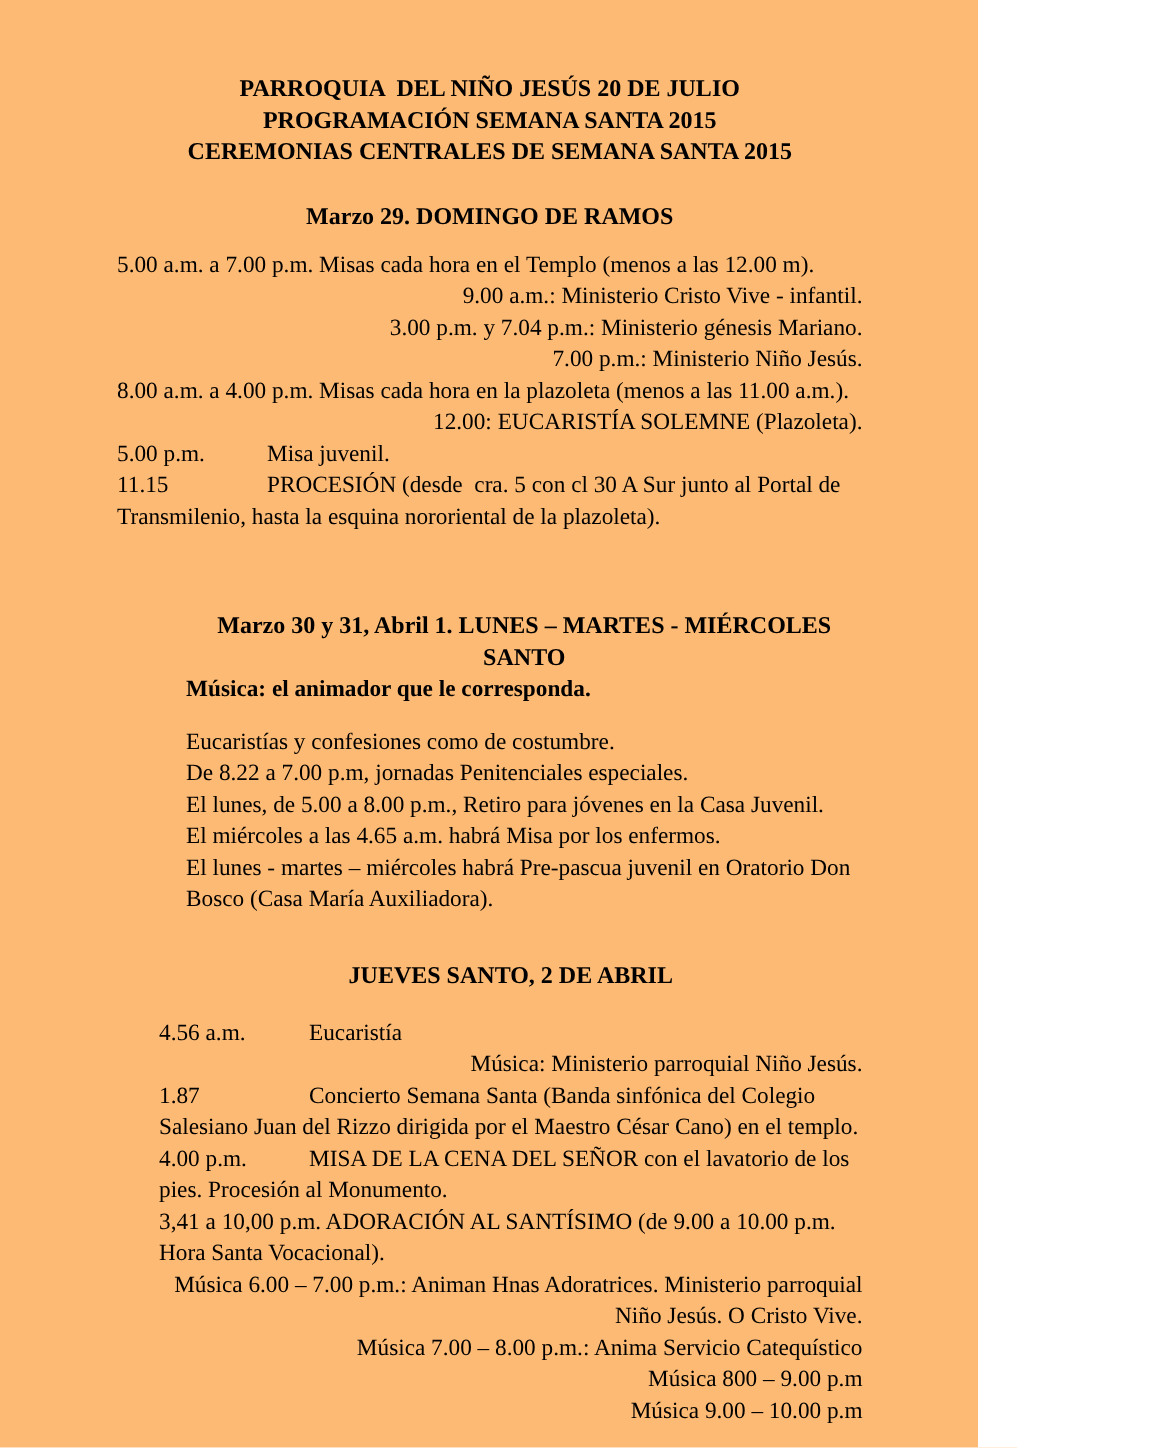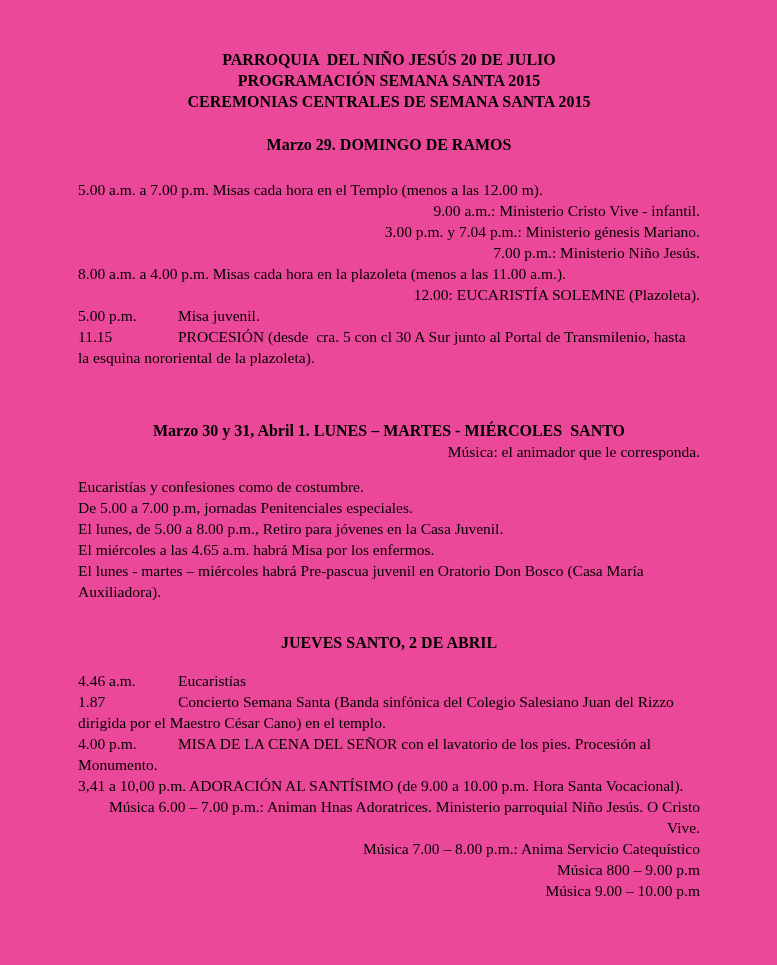--- a/index.html
+++ b/index.html
@@ -1,42 +1,42 @@
 <!DOCTYPE html>
 <html><head>
 <meta charset="utf-8">
 <style>
   html, body { margin: 0; padding: 0; background: #ffffff; }
   .page {
-    width: 777px;
+    width: 652px;
     height: 965px;
     box-sizing: border-box;
     padding: 49px 77px 0 78px;
-    background: #ec4899;
+    background: #fdba74;
     color: #000000;
     font-family: "Liberation Serif", "DejaVu Serif", serif;
     font-size: 15.5px;
     line-height: 21px;
     overflow: hidden;
   }
   p.line { margin: 0; white-space: pre-wrap; }
   .title, .heading {
     text-align: center;
     font-weight: bold;
     font-size: 16px;
   }
-  .subheading { text-align: right; }
+  .subheading { text-align: left; font-weight: bold; }
   .indent { margin-left: 100px; text-align: right; }
   .timerow .time { display: inline-block; width: 100px; }
 
   section[data-sec="domingo-ramos"] { margin-top: 22px; }
-  section[data-sec="domingo-ramos"] .heading { margin-bottom: 24px; }
-  section[data-sec="midweek"] { margin-top: 52px; }
+  section[data-sec="domingo-ramos"] .heading { margin-bottom: 11px; }
+  section[data-sec="midweek"] { margin-top: 52px; margin-left: 46px; }
   section[data-sec="midweek"] .subheading { margin-bottom: 14px; }
-  section[data-sec="jueves-santo"] { margin-top: 30px; }
+  section[data-sec="jueves-santo"] { margin-top: 30px; margin-left: 28px; }
   section[data-sec="jueves-santo"] .heading { margin-bottom: 17px; }
 </style>
 </head>
 <body>
 
 <main class="page">
     <section data-sec="header">
       <p class="line title">PARROQUIA  DEL NIÑO JESÚS 20 DE JULIO</p>
       <p class="line title">PROGRAMACIÓN SEMANA SANTA 2015</p>
       <p class="line title">CEREMONIAS CENTRALES DE SEMANA SANTA 2015</p>
@@ -49,28 +49,29 @@
       <p class="line indent">7.00 p.m.: Ministerio Niño Jesús.</p>
       <p class="line body">8.00 a.m. a 4.00 p.m. Misas cada hora en la plazoleta (menos a las 11.00 a.m.).</p>
       <p class="line indent">12.00: EUCARISTÍA SOLEMNE (Plazoleta).</p>
       <p class="line timerow"><span class="time">5.00 p.m.</span><span class="txt">Misa juvenil.</span></p>
       <p class="line timerow"><span class="time">11.15</span><span class="txt">PROCESIÓN (desde  cra. 5 con cl 30 A Sur junto al Portal de Transmilenio, hasta la esquina nororiental de la plazoleta).</span></p>
     </section>
     <section data-sec="midweek">
       <p class="line heading">Marzo 30 y 31, Abril 1. LUNES – MARTES - MIÉRCOLES  SANTO</p>
       <p class="line subheading">Música: el animador que le corresponda.</p>
       <p class="line body">Eucaristías y confesiones como de costumbre.</p>
-      <p class="line body">De 5.00 a 7.00 p.m, jornadas Penitenciales especiales.</p>
+      <p class="line body">De 8.22 a 7.00 p.m, jornadas Penitenciales especiales.</p>
       <p class="line body">El lunes, de 5.00 a 8.00 p.m., Retiro para jóvenes en la Casa Juvenil.</p>
       <p class="line body">El miércoles a las 4.65 a.m. habrá Misa por los enfermos.</p>
       <p class="line body">El lunes - martes – miércoles habrá Pre-pascua juvenil en Oratorio Don Bosco (Casa María Auxiliadora).</p>
     </section>
     <section data-sec="jueves-santo">
       <p class="line heading">JUEVES SANTO, 2 DE ABRIL</p>
-      <p class="line timerow"><span class="time">4.46 a.m.</span><span class="txt">Eucaristías</span></p>
+      <p class="line timerow"><span class="time">4.56 a.m.</span><span class="txt">Eucaristía</span></p>
+      <p class="line indent">Música: Ministerio parroquial Niño Jesús.</p>
       <p class="line timerow"><span class="time">1.87</span><span class="txt">Concierto Semana Santa (Banda sinfónica del Colegio Salesiano Juan del Rizzo dirigida por el Maestro César Cano) en el templo.</span></p>
       <p class="line timerow"><span class="time">4.00 p.m.</span><span class="txt">MISA DE LA CENA DEL SEÑOR con el lavatorio de los pies. Procesión al Monumento.</span></p>
       <p class="line body">3,41 a 10,00 p.m. ADORACIÓN AL SANTÍSIMO (de 9.00 a 10.00 p.m. Hora Santa Vocacional).</p>
       <p class="line indent">Música 6.00 – 7.00 p.m.: Animan Hnas Adoratrices. Ministerio parroquial Niño Jesús. O Cristo Vive.</p>
       <p class="line indent">Música 7.00 – 8.00 p.m.: Anima Servicio Catequístico</p>
       <p class="line indent">Música 800 – 9.00 p.m</p>
       <p class="line indent">Música 9.00 – 10.00 p.m</p>
     </section>
   </main>
 

